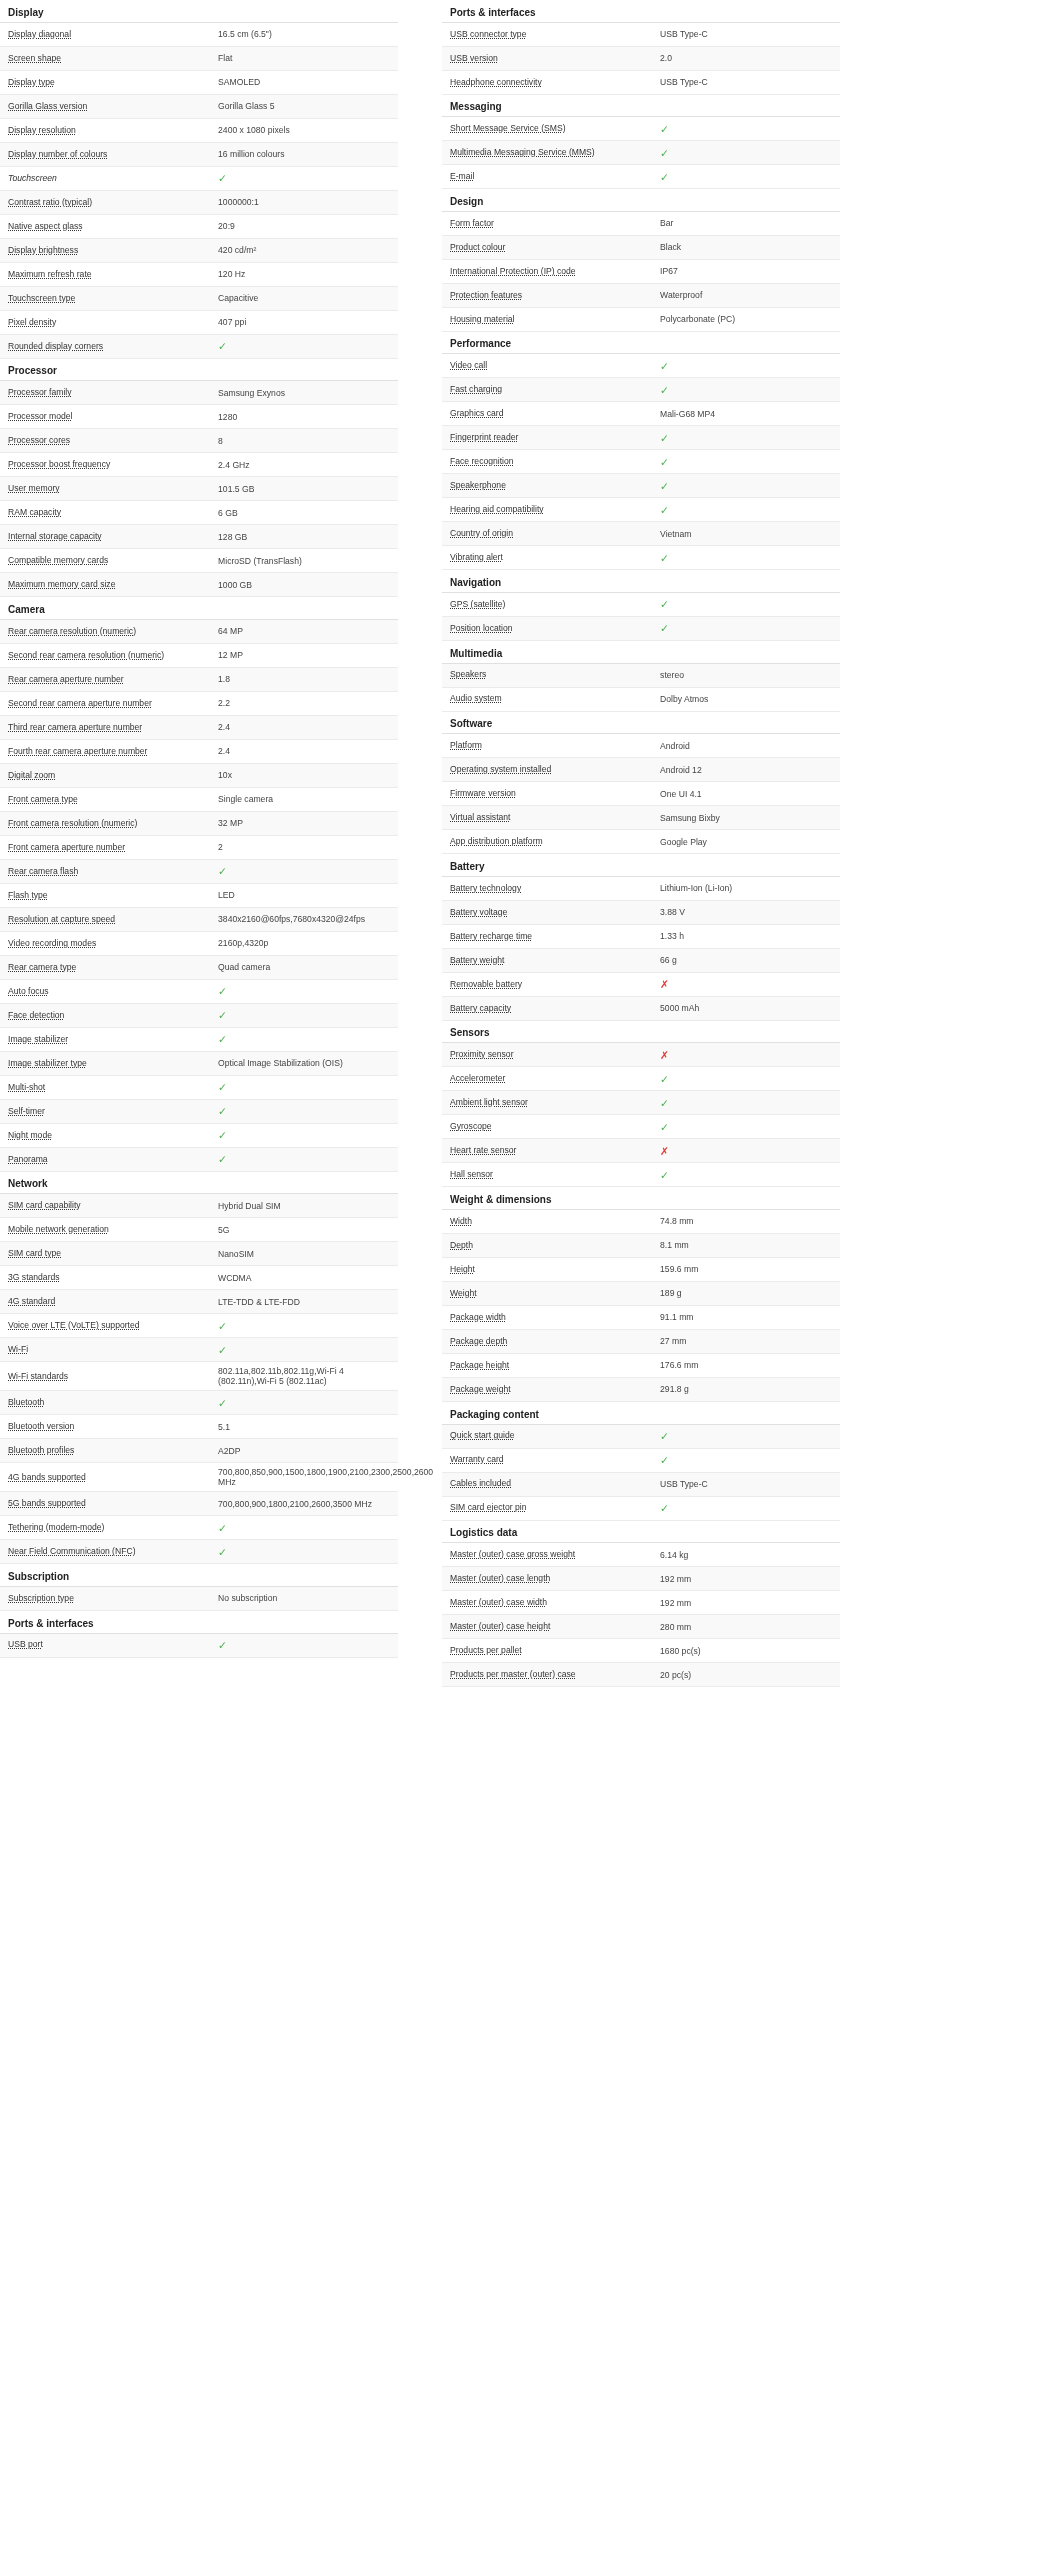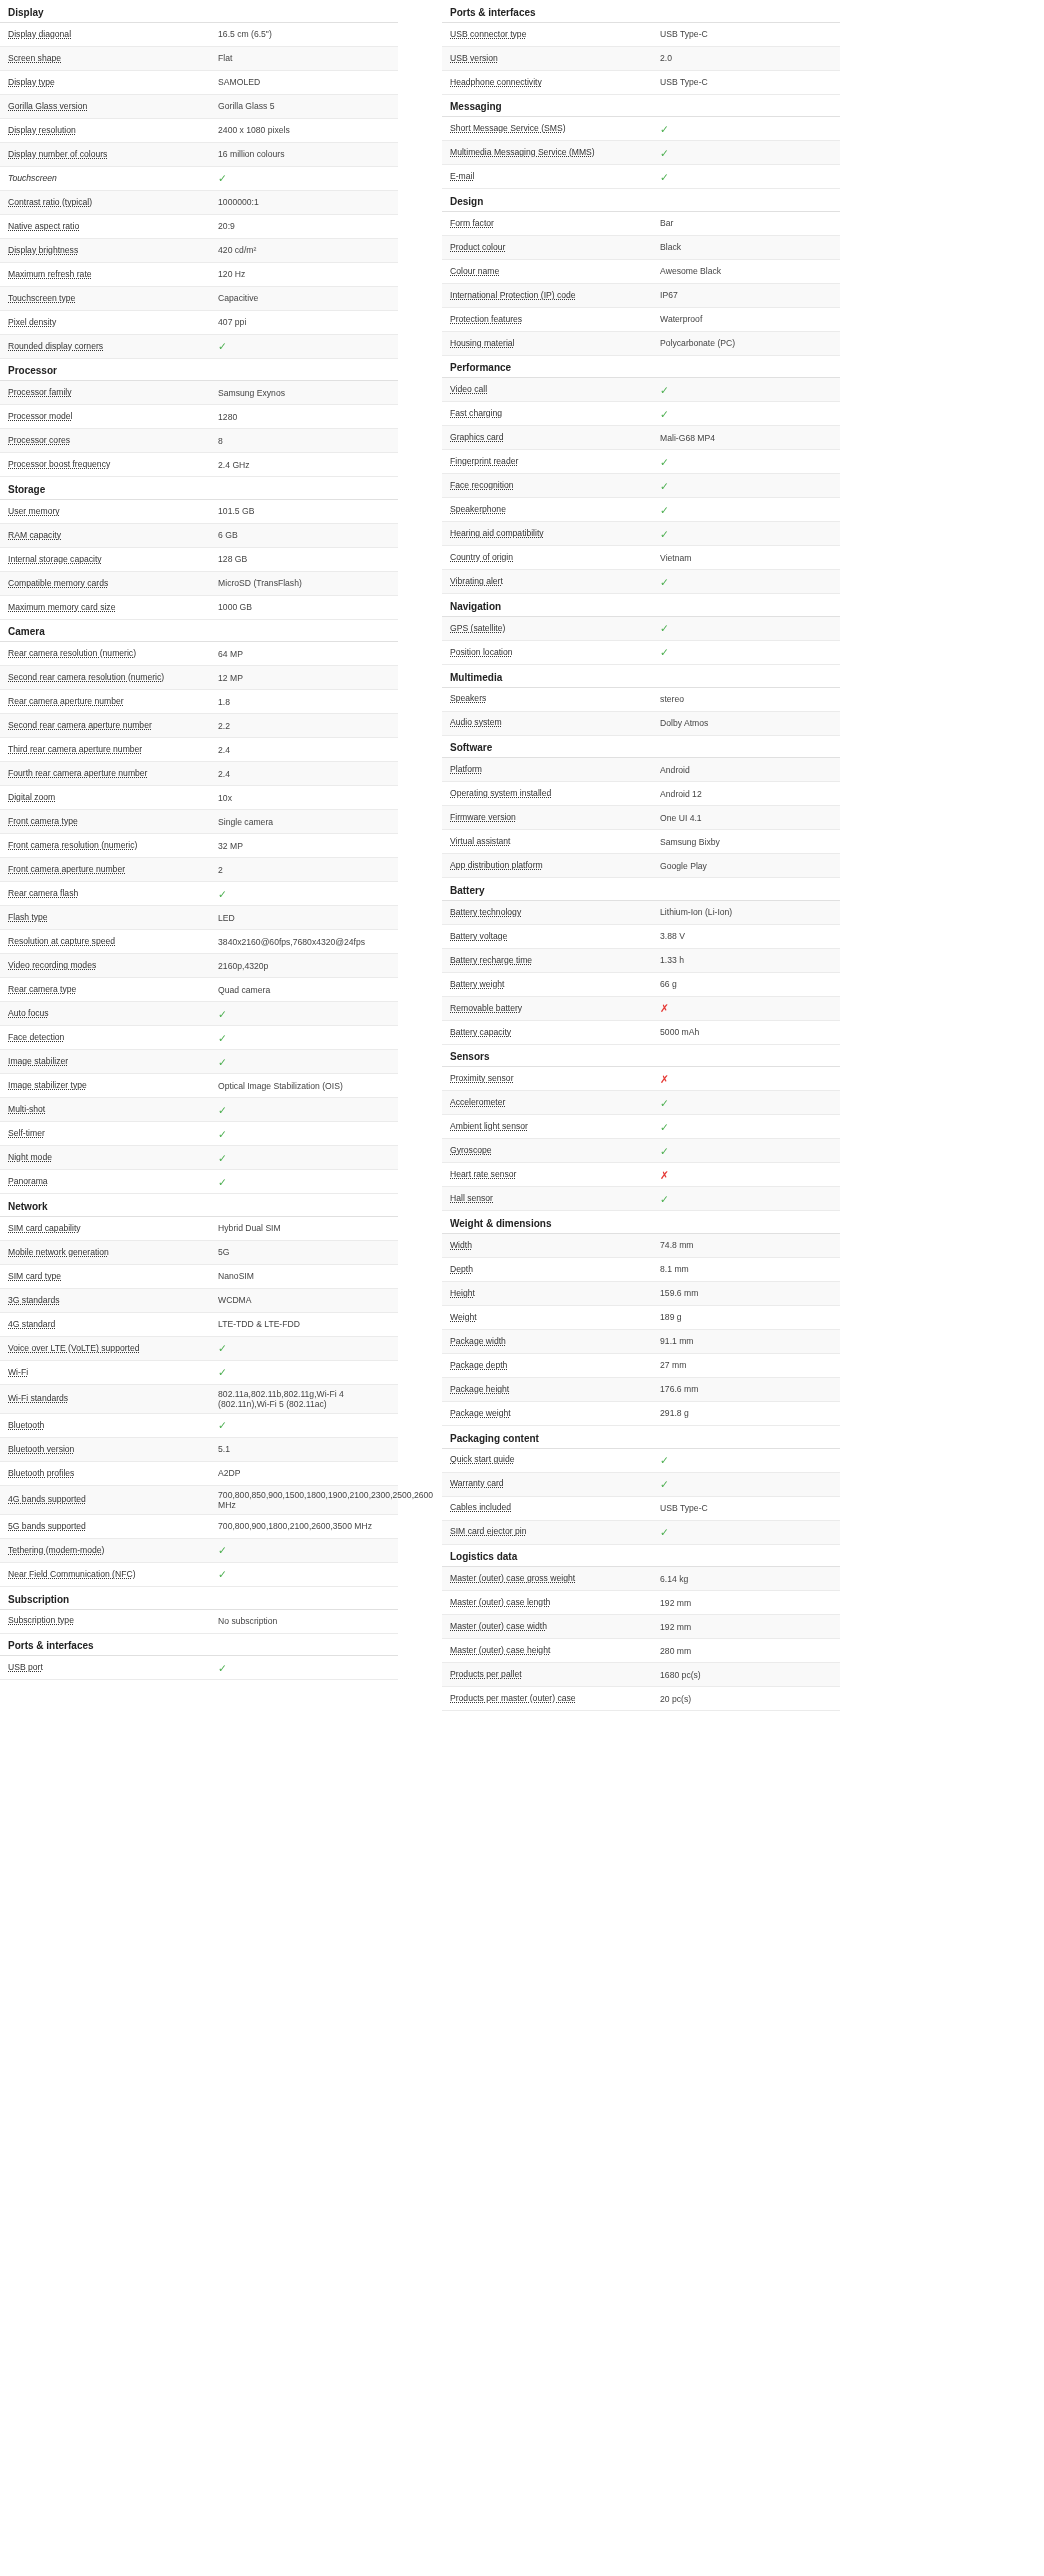--- a/index.html
+++ b/index.html
@@ -97,21 +97,21 @@
       </div>
       <div class="row">
         <span class="row-label no-underline">Touchscreen</span>
         <span class="row-value"><span class="checkmark">✓</span></span>
       </div>
       <div class="row">
         <span class="row-label">Contrast ratio (typical)</span>
         <span class="row-value">1000000:1</span>
       </div>
       <div class="row">
-        <span class="row-label">Native aspect ratio</span>
+        <span class="row-label">Native aspect glass</span>
         <span class="row-value">20:9</span>
       </div>
       <div class="row">
         <span class="row-label">Display brightness</span>
         <span class="row-value">420 cd/m²</span>
       </div>
       <div class="row">
         <span class="row-label">Maximum refresh rate</span>
         <span class="row-value">120 Hz</span>
       </div>
@@ -137,21 +137,20 @@
         <span class="row-value">1280</span>
       </div>
       <div class="row">
         <span class="row-label">Processor cores</span>
         <span class="row-value">8</span>
       </div>
       <div class="row">
         <span class="row-label">Processor boost frequency</span>
         <span class="row-value">2.4 GHz</span>
       </div>
-      <div class="section-header">Storage</div>
       <div class="row">
         <span class="row-label">User memory</span>
         <span class="row-value">101.5 GB</span>
       </div>
       <div class="row">
         <span class="row-label">RAM capacity</span>
         <span class="row-value">6 GB</span>
       </div>
       <div class="row">
         <span class="row-label">Internal storage capacity</span>
@@ -358,24 +357,20 @@
         <span class="row-value"><span class="checkmark">✓</span></span>
       </div>
       <div class="section-header">Design</div>
       <div class="row">
         <span class="row-label">Form factor</span>
         <span class="row-value">Bar</span>
       </div>
       <div class="row">
         <span class="row-label">Product colour</span>
         <span class="row-value">Black</span>
-      </div>
-      <div class="row">
-        <span class="row-label">Colour name</span>
-        <span class="row-value">Awesome Black</span>
       </div>
       <div class="row">
         <span class="row-label">International Protection (IP) code</span>
         <span class="row-value">IP67</span>
       </div>
       <div class="row">
         <span class="row-label">Protection features</span>
         <span class="row-value">Waterproof</span>
       </div>
       <div class="row">

